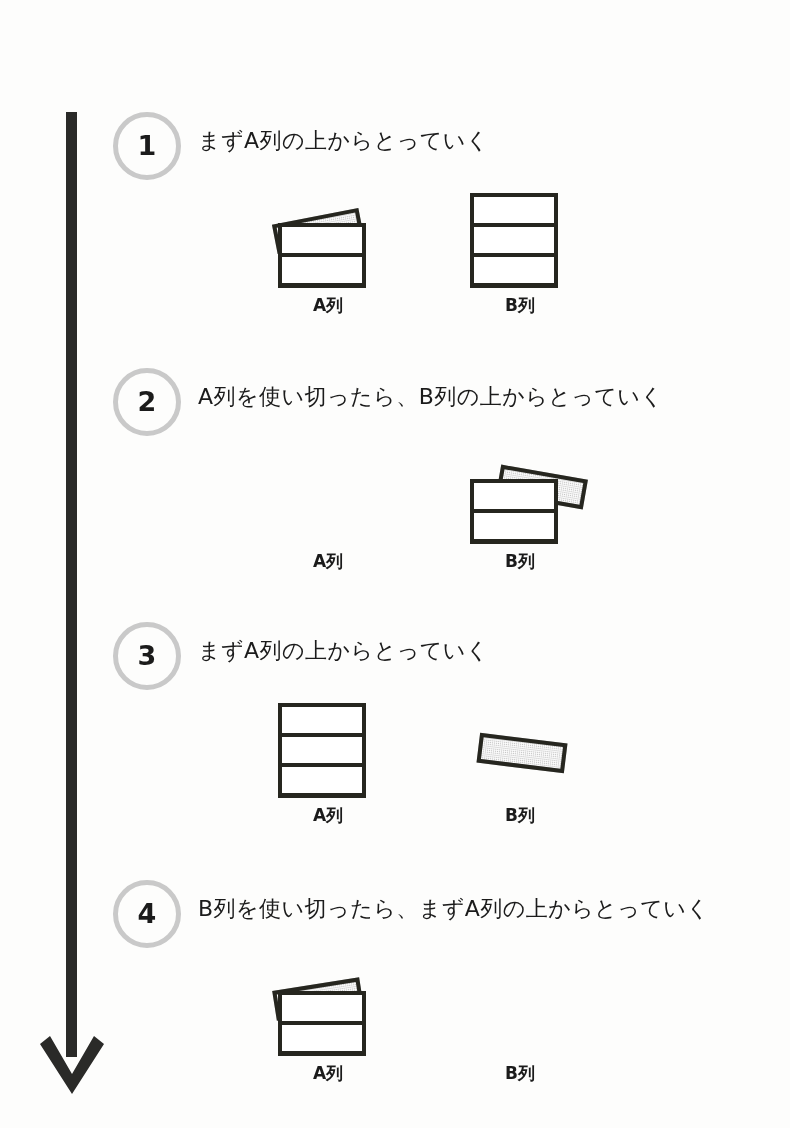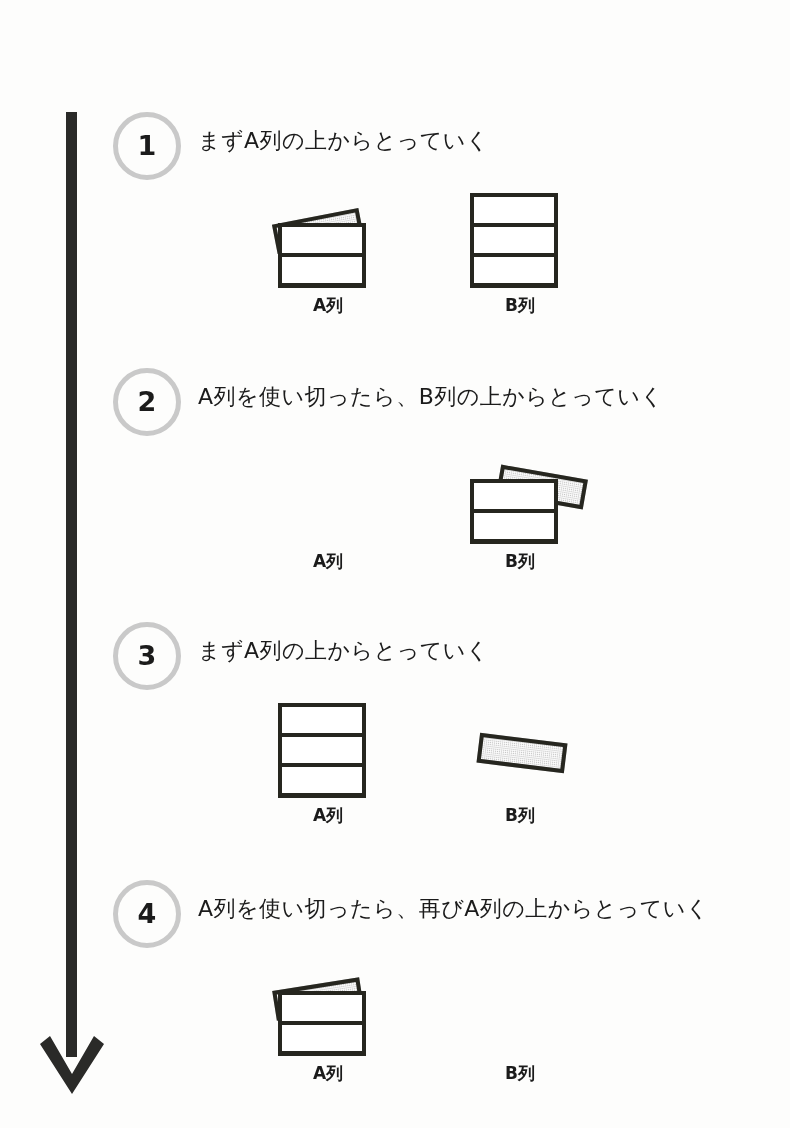--- a/index.html
+++ b/index.html
@@ -219,21 +219,21 @@
         <div class="tilted" style="left:18px; top:60px; transform:rotate(7deg)"></div>
       </div>
       <div class="col-label" style="top:126px">B列</div>
     </div>
   </div>
 
   <div class="step" style="top:880px">
     <div class="step-circle">
       <span class="step-num">4</span>
     </div>
-    <div class="step-text">A列を使い切ったら、再びA列の上からとっていく</div>
+    <div class="step-text">B列を使い切ったら、まずA列の上からとっていく</div>
     <div class="column col-a" style="top:56px">
       <div class="stack-area">
         <div class="tilted" style="left:6px; top:48px; transform:rotate(-9deg)"></div>
         <div class="stack">
           <div class="cell"></div>
           <div class="cell"></div>
         </div>
       </div>
       <div class="col-label" style="top:126px">A列</div>
     </div>

